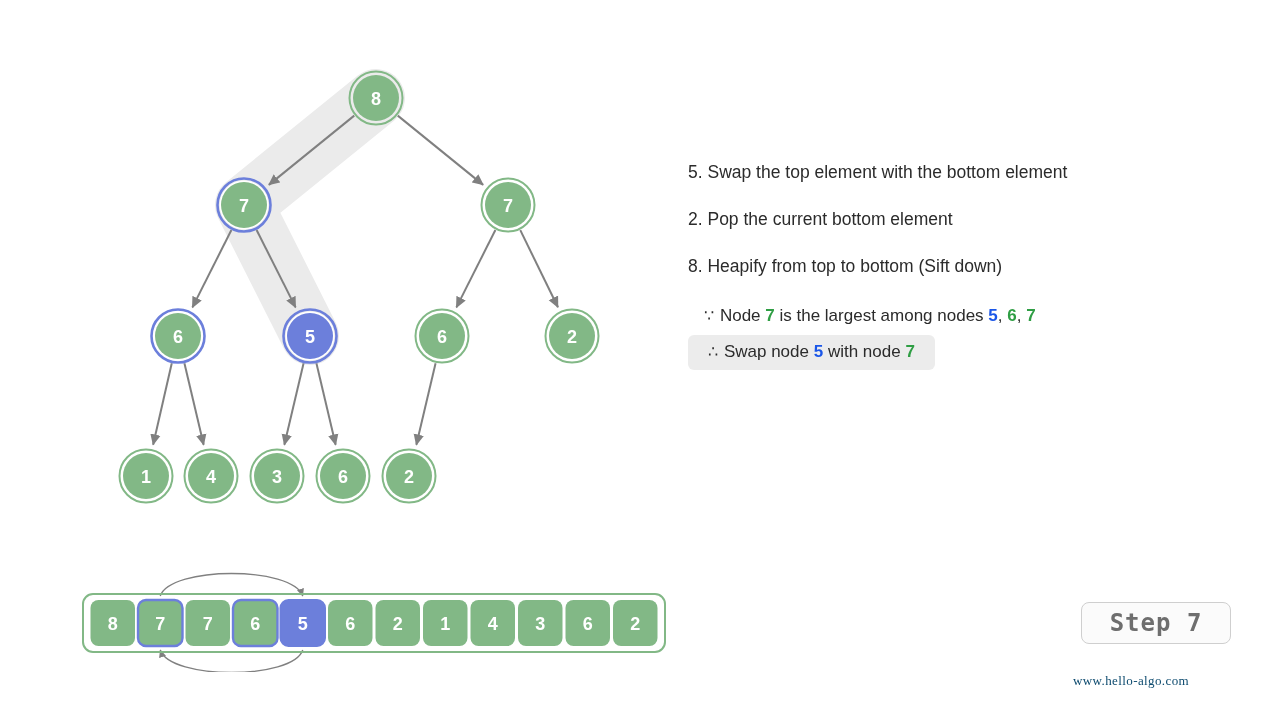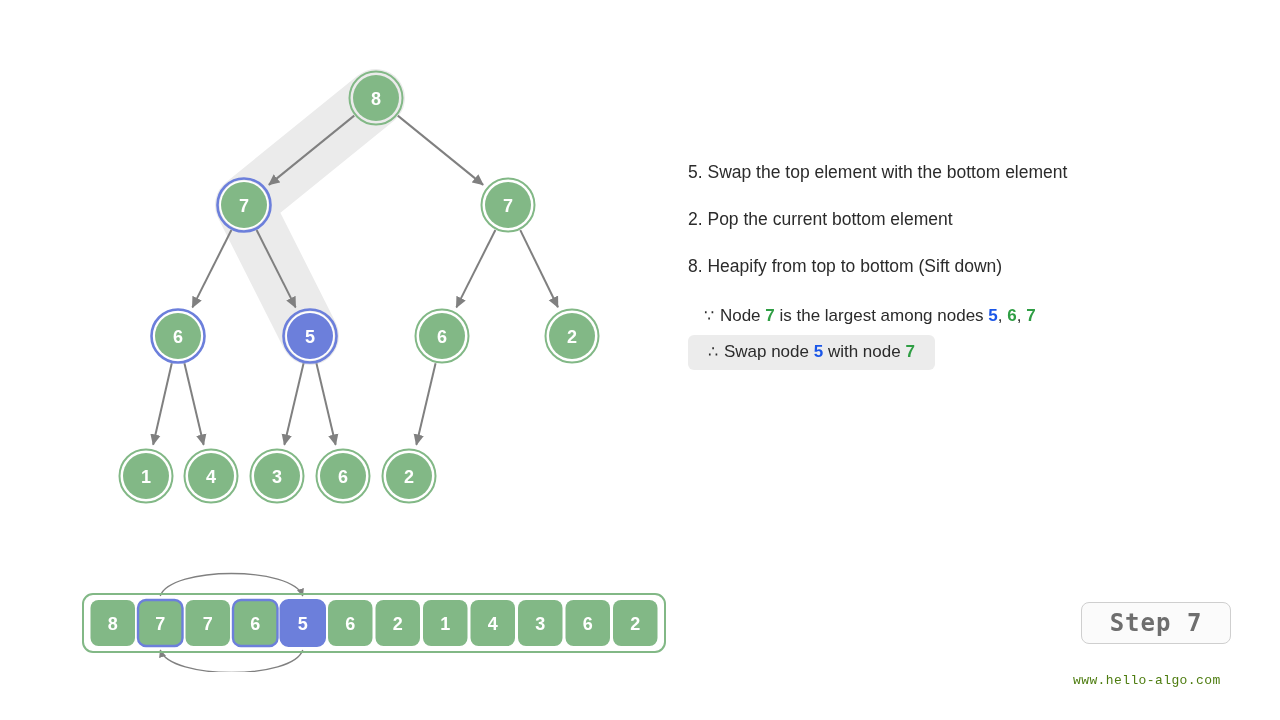--- a/index.html
+++ b/index.html
@@ -67,23 +67,23 @@
     display: flex; align-items: center; justify-content: center;
     font-family: "DejaVu Sans Mono", monospace;
     font-size: 24px;
     font-weight: bold;
     color: #6e6e6e;
     letter-spacing: 1px;
   }
   #watermark {
     position: absolute;
     left: 1073px; top: 673px;
-    font-family: Liberation Mono, monospace;
+    font-family: Liberation Serif, serif;
     font-size: 13px;
-    color: #4d7c0f;
+    color: #0c4a6e;
     letter-spacing: 0.4px;
   }
 </style>
 </head>
 <body>
 
 <div id="stage">
 
   <svg id="tree-svg" viewBox="0 0 700 540" xmlns="http://www.w3.org/2000/svg">
     <defs>

